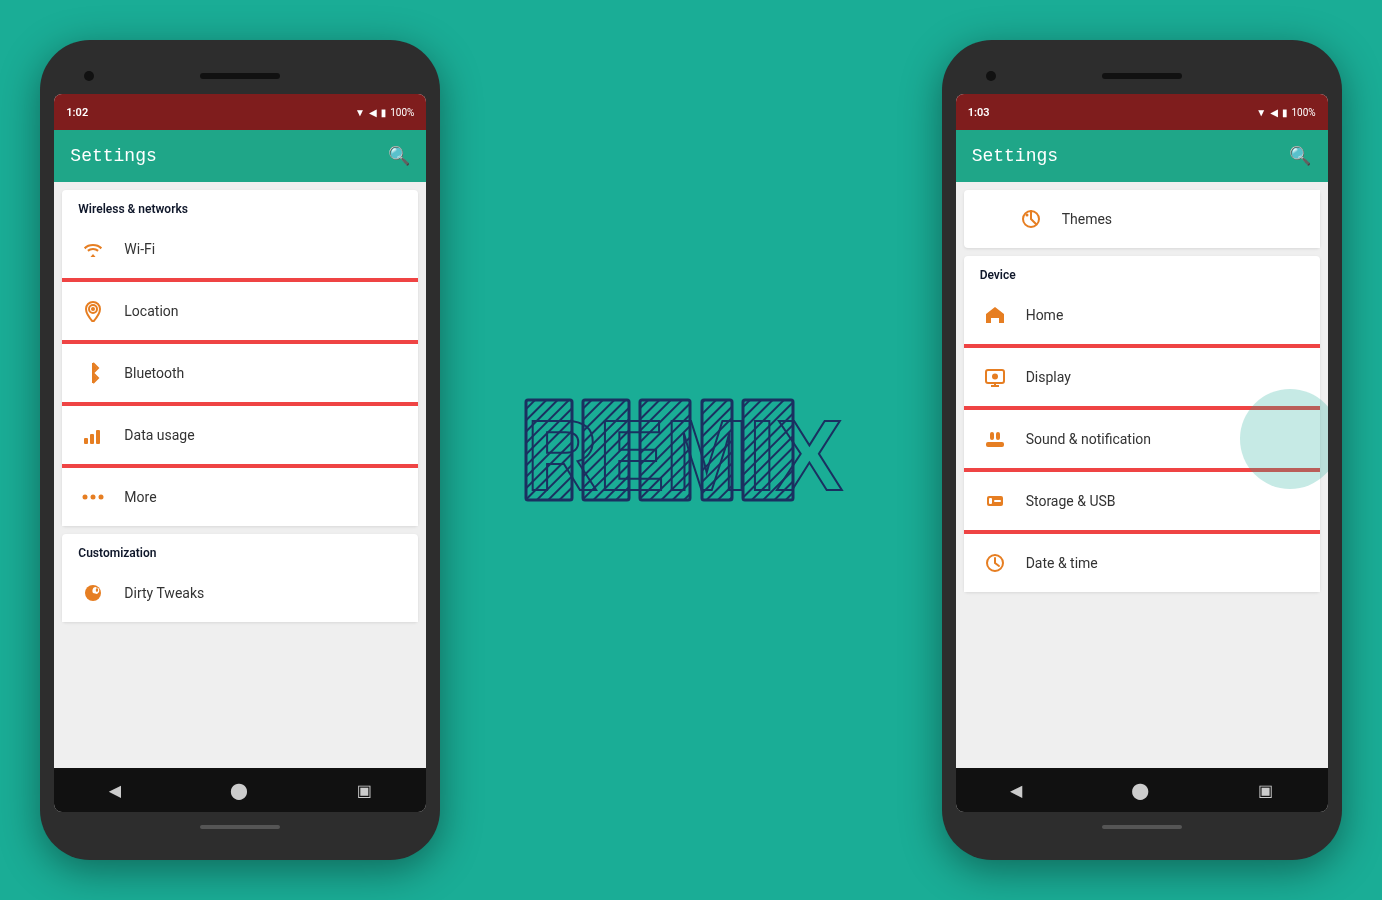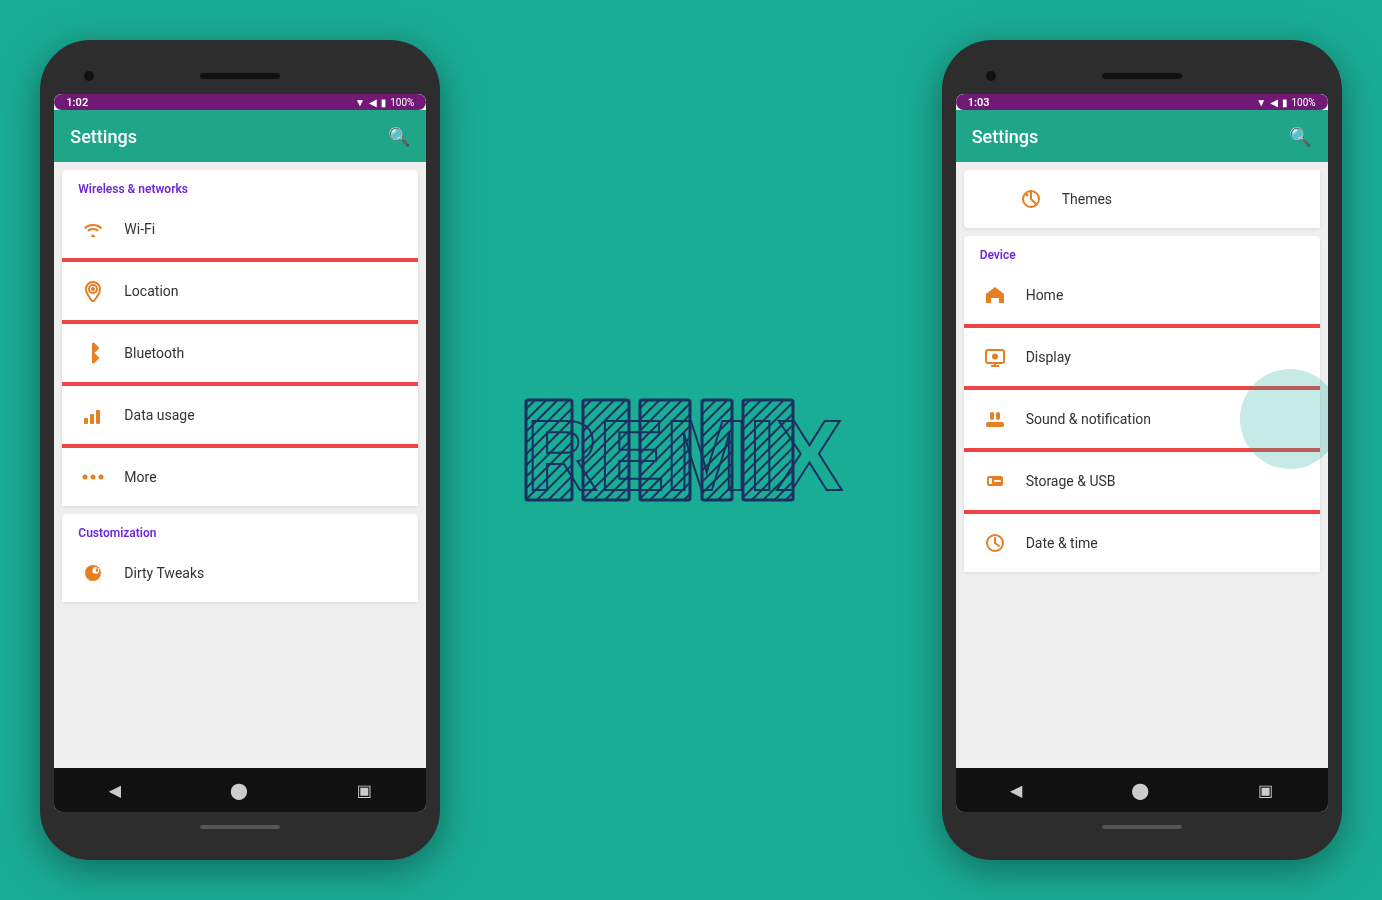--- a/index.html
+++ b/index.html
@@ -56,29 +56,28 @@
     .phone-screen {
       flex: 1;
       background: #f0f0f0;
       border-radius: 8px;
       overflow: hidden;
       display: flex;
       flex-direction: column;
     }
 
     .status-bar {
-      background: #701a75;
+      background: #7f1d1d;
       color: white;
       font-size: 11px;
       padding: 4px 12px;
       display: flex;
       justify-content: space-between;
       align-items: center;
-      height: 16px;
-      border-radius: 9px;
+      height: 36px;
     }
 
     .status-bar .time {
       font-weight: 600;
     }
 
     .status-icons {
       display: flex;
       align-items: center;
       gap: 4px;
@@ -86,20 +85,21 @@
     }
 
     .app-bar {
       background: #1fa688;
       color: white;
       padding: 0 16px;
       height: 52px;
       display: flex;
       align-items: center;
       justify-content: space-between;
+      font-family: Liberation Mono, monospace;
     }
 
     .app-bar-title {
       font-size: 18px;
       font-weight: 500;
       color: white;
     }
 
     .search-icon-btn {
       color: white;
@@ -114,21 +114,21 @@
     }
 
     .section-card {
       background: white;
       margin: 8px;
       border-radius: 4px;
       box-shadow: 0 1px 3px rgba(0,0,0,0.1);
     }
 
     .section-header {
-      color: #6d28d9;
+      color: #0f172a;
       font-size: 12px;
       font-weight: 600;
       padding: 12px 16px 4px;
       text-transform: none;
     }
 
     .settings-item {
       display: flex;
       align-items: center;
       padding: 14px 16px;

